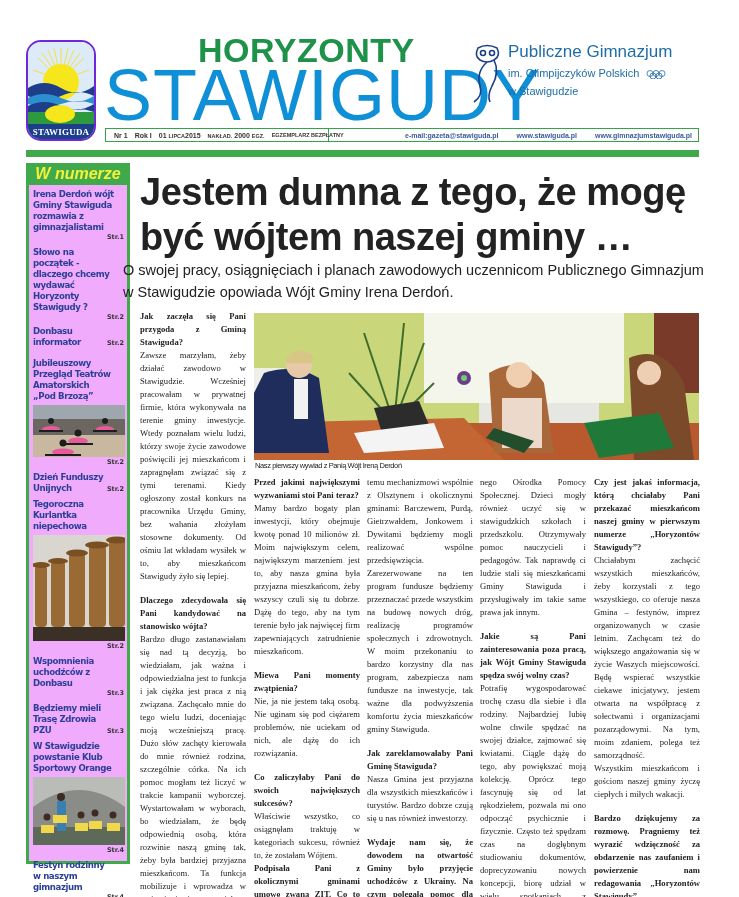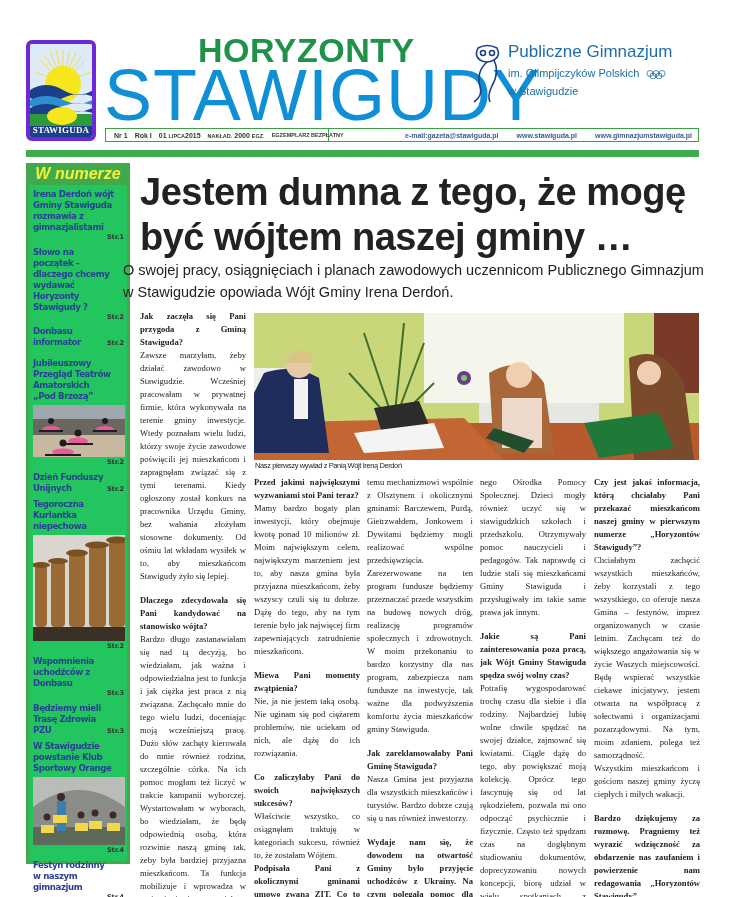--- a/index.html
+++ b/index.html
@@ -1,21 +1,21 @@
 <!DOCTYPE html>
 <html><head>
 <meta charset="utf-8">
 <style>
   * { box-sizing: border-box; margin: 0; padding: 0; }
   html, body { width: 739px; height: 897px; background: #ffffff; overflow: hidden; }
   body { position: relative; font-family: "Liberation Serif", serif; color: #222; }
 
   
   .logo { position: absolute; left: 26px; top: 40px; width: 70px; height: 101px;
-          border: 4px solid #6d28d9; border-radius: 6px; overflow: hidden; background: #dbe9f5; }
+          border: 2px solid #6d28d9; border-radius: 15px; overflow: hidden; background: #dbe9f5; }
   .logo svg { display: block; }
   .logo-text { position: absolute; left: 0; right: 0; bottom: 2px; text-align: center;
                color: #fff; font-family: "Liberation Serif", serif; font-weight: bold;
                font-size: 9px; letter-spacing: 0.2px; }
 
   .title-top { position: absolute; left: 198px; top: 33px; font-family: "Liberation Sans", sans-serif;
                font-weight: bold; color: #1f9249; font-size: 34px; letter-spacing: 0.5px; line-height: 1; }
   .title-main { position: absolute; left: 104px; top: 63px; font-family: "Liberation Sans", sans-serif;
                 font-weight: normal; color: #0f8fd6; font-size: 72px; letter-spacing: 1px; line-height: 0.9; }
 
@@ -34,21 +34,21 @@
   .info-frame .sc { font-size: 5.5px; }
   .web-frame { position: absolute; left: 329px; top: 128px; width: 370px; height: 14px;
                border: 1px solid #3aa14b; border-left: none; display: flex; align-items: center;
                font-family: "Liberation Sans", sans-serif; font-size: 7px; color: #3a5a9a;
                white-space: nowrap; padding-left: 76px; gap: 18px; font-weight: bold; }
 
   .green-rule { position: absolute; left: 26px; top: 150px; width: 673px; height: 7px; background: #3fa94b; }
 
   
   .sidebar { position: absolute; left: 26px; top: 163px; width: 104px; height: 701px;
-             background: #22c55e; border: 3px solid #3fa94b; border-top: none; }
+             background: #f0abfc; border: 3px solid #3fa94b; border-top: none; }
   .sidebar-head { background: #3fa94b; height: 22px; margin: 0 -3px; text-align: center;
                   font-family: "Liberation Sans", sans-serif; font-weight: bold; font-style: italic;
                   color: #f3f13a; font-size: 16px; line-height: 22px; }
   .toc { padding: 4px 3px 0 4px; }
   .toc-item { position: relative; font-family: "DejaVu Sans", sans-serif; font-weight: bold;
               color: #2b3f96; font-size: 8.6px; line-height: 11px; letter-spacing: -0.4px; }
   .toc-title { display: block; padding-right: 10px; }
   .toc-page { display: block; text-align: right; font-size: 6.5px; color: #333; line-height: 9px;
               letter-spacing: 0; }
   .toc-img { display: block; width: 92px; margin: 3px 0 1px 0; overflow: hidden; }

